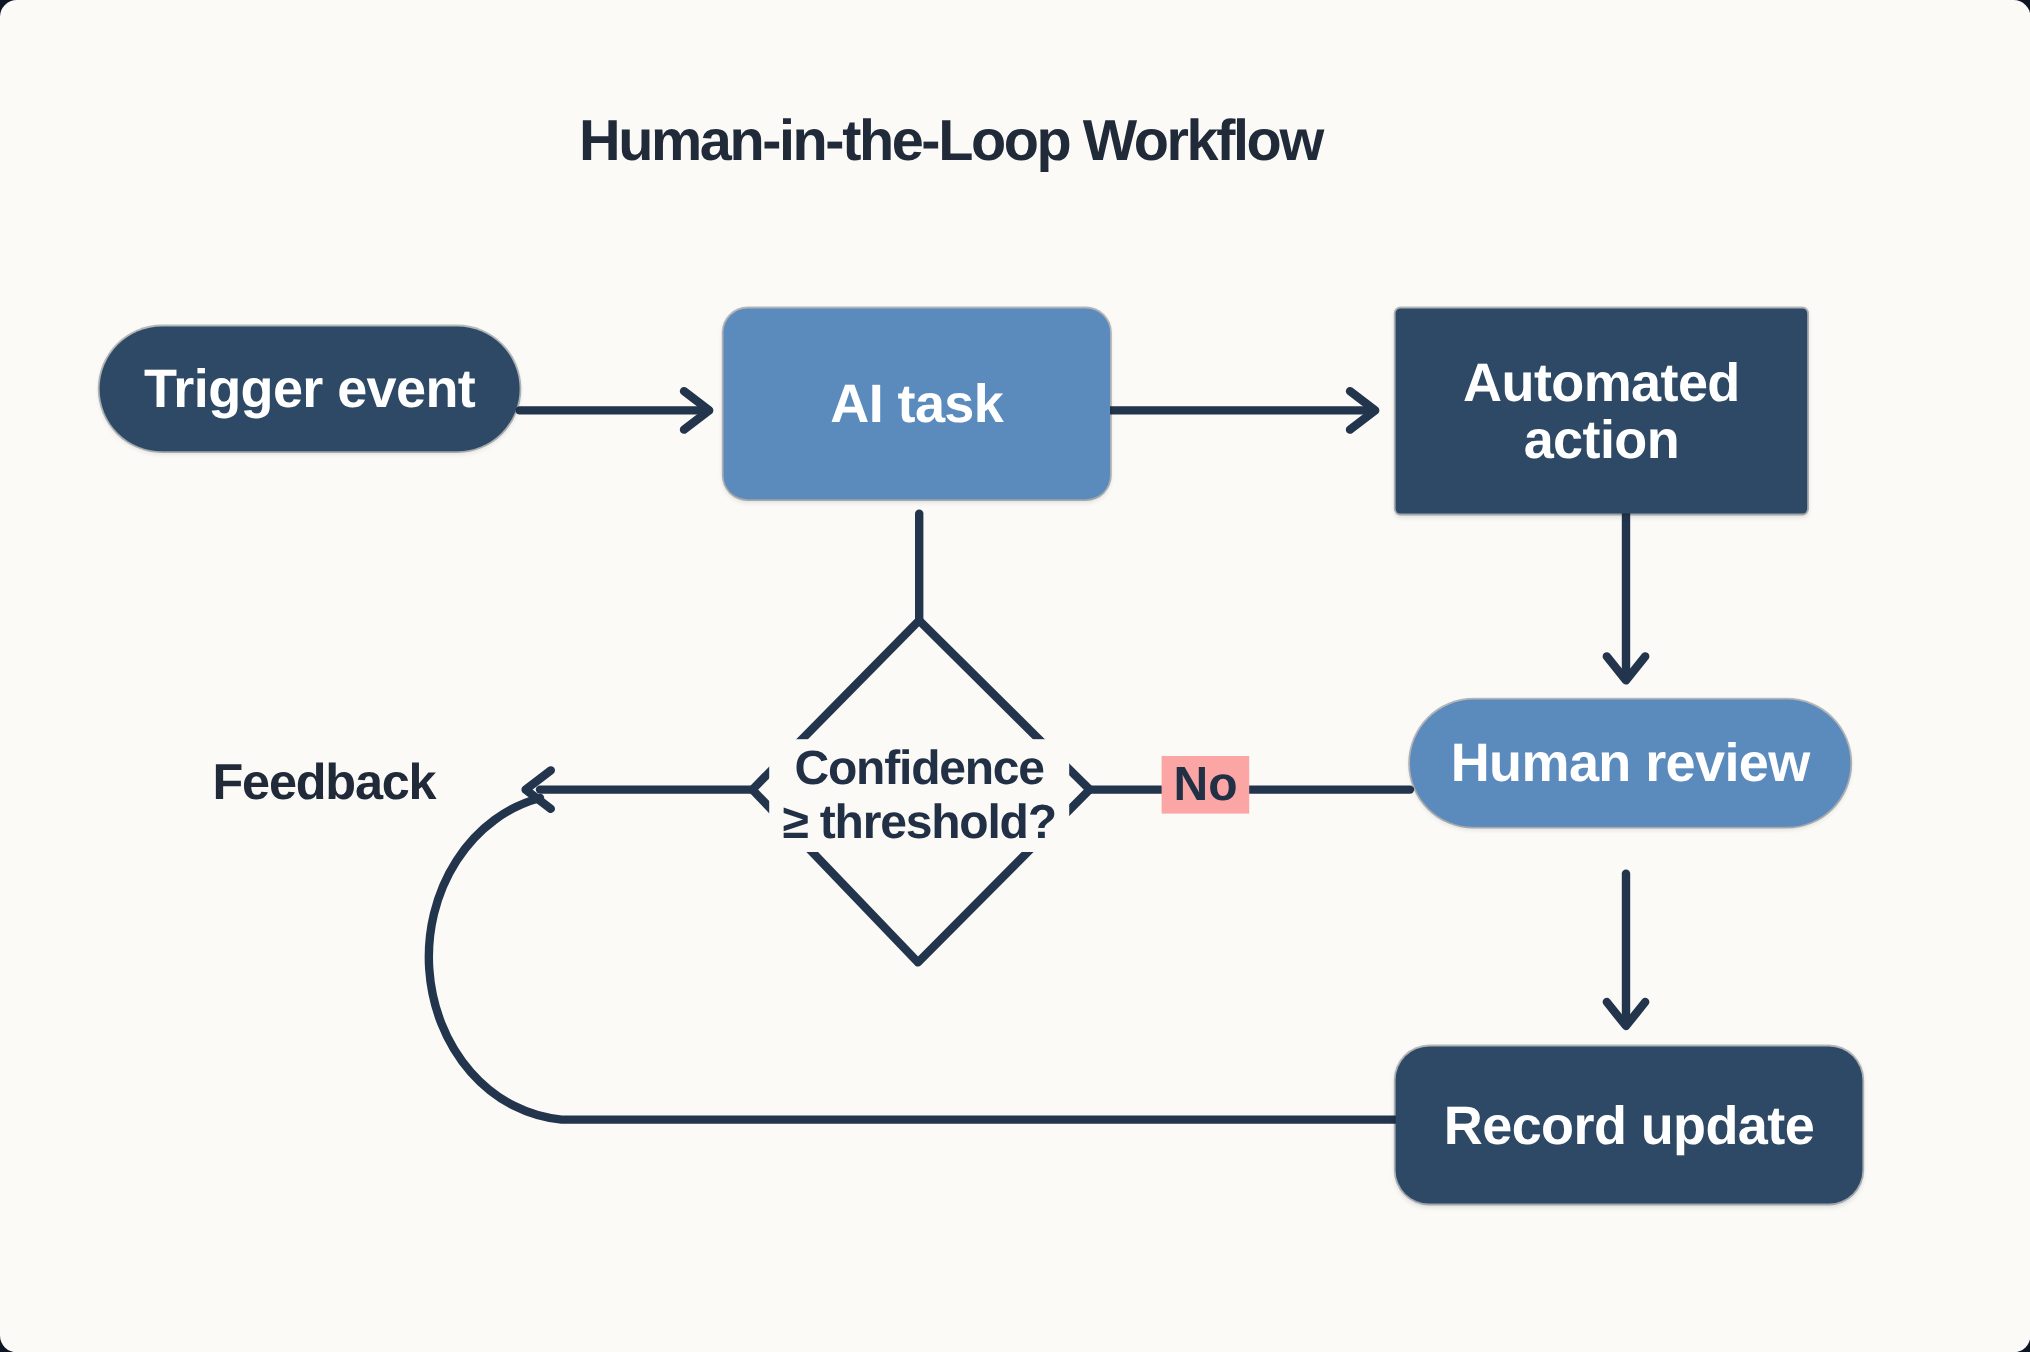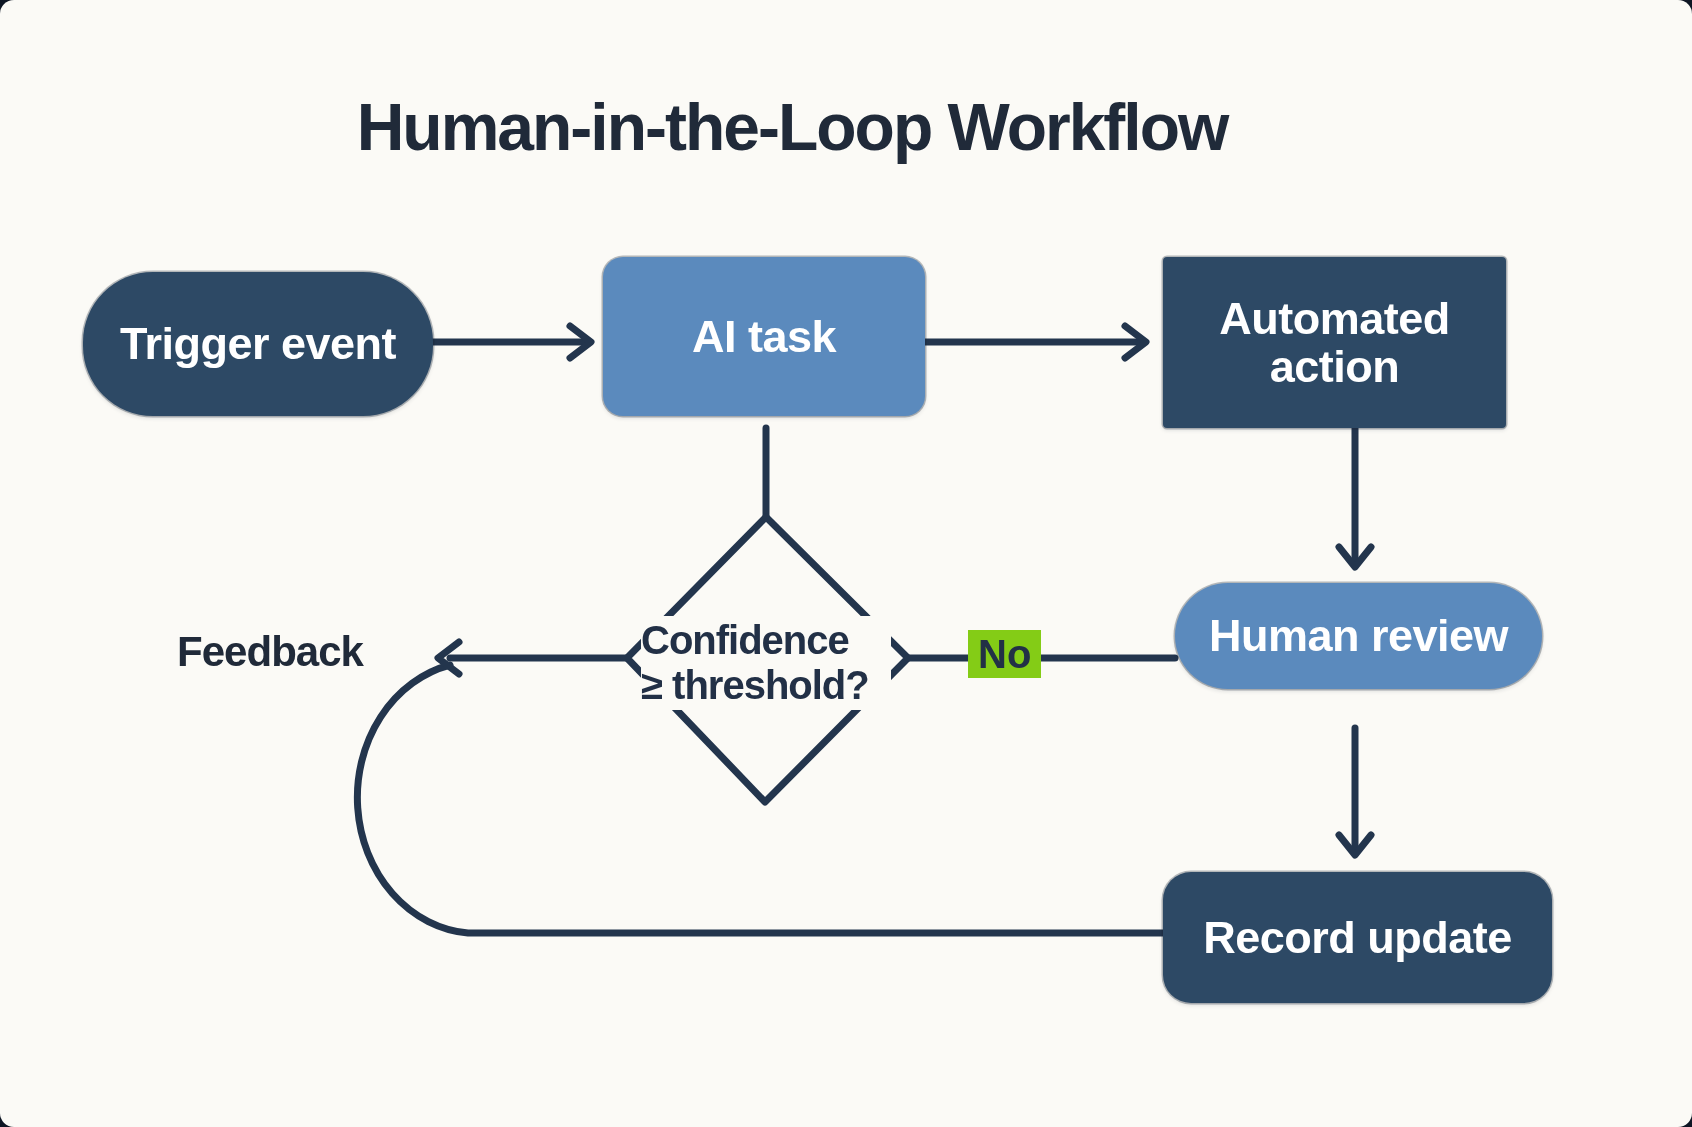--- a/index.html
+++ b/index.html
@@ -16,51 +16,52 @@
   }
   .wires { position: absolute; left: 0; top: 0; z-index: 1; }
   .wire {
     fill: none; stroke: #23354d; stroke-width: 7;
     stroke-linecap: round; stroke-linejoin: round;
   }
   .diagram-title {
     position: absolute; z-index: 2;
     left: 348px; top: 94px; width: 888px;
     margin: 0; text-align: center;
-    font-size: 66px; font-weight: 700; letter-spacing: -2px;
+    font-size: 48px; font-weight: 700; letter-spacing: -2px;
     color: #202a39; line-height: 1;
   }
   .node {
     position: absolute; z-index: 2;
     display: flex; align-items: center; justify-content: center;
     text-align: center;
     color: #ffffff; font-size: 45px; font-weight: 700; letter-spacing: -0.5px;
     line-height: 1.06;
     box-shadow: 0 0 0 1.5px rgba(23,35,52,.30), 0 2px 4px rgba(23,35,52,.15);
   }
   .node--dark { background: #2d4965; }
   .node--blue { background: #5b8abd; }
-  .node--trigger { left: 83px;  top: 272px; width: 350px; height: 144px; border-radius: 70px; }
+  .node--trigger { left: 83px;  top: 272px; width: 350px; height: 104px; border-radius: 70px; }
   .node--ai      { left: 603px; top: 257px; width: 322px; height: 159px; border-radius: 20px; }
   .node--auto    { left: 1163px; top: 257px; width: 343px; height: 171px; border-radius: 4px; }
   .node--auto span { display: block; max-width: 270px; }
   .node--review  { left: 1175px; top: 583px; width: 367px; height: 106px; border-radius: 62px; }
   .node--record  { left: 1163px; top: 872px; width: 389px; height: 131px; border-radius: 28px; }
   .decision-text {
     position: absolute; z-index: 2;
     left: 641px; top: 616px; width: 250px;
     background: #fbfaf6;
+    text-align: center;
     font-size: 40px; font-weight: 700; letter-spacing: -1px;
     line-height: 45px; color: #223046;
     padding: 2px 0;
   }
   .no-label {
     position: absolute; z-index: 2;
     left: 968px; top: 630px;
-    background: #84cc16;
+    background: #fca5a5;
     padding: 0 10px;
     font-size: 40px; font-weight: 700; color: #223046;
     line-height: 48px;
   }
   .feedback-label {
     position: absolute; z-index: 2;
     left: 118px; top: 610px; width: 304px;
     text-align: center;
     font-size: 42px; font-weight: 700; letter-spacing: -1px;
     line-height: 52px; color: #202a39; margin-top: 16px;

